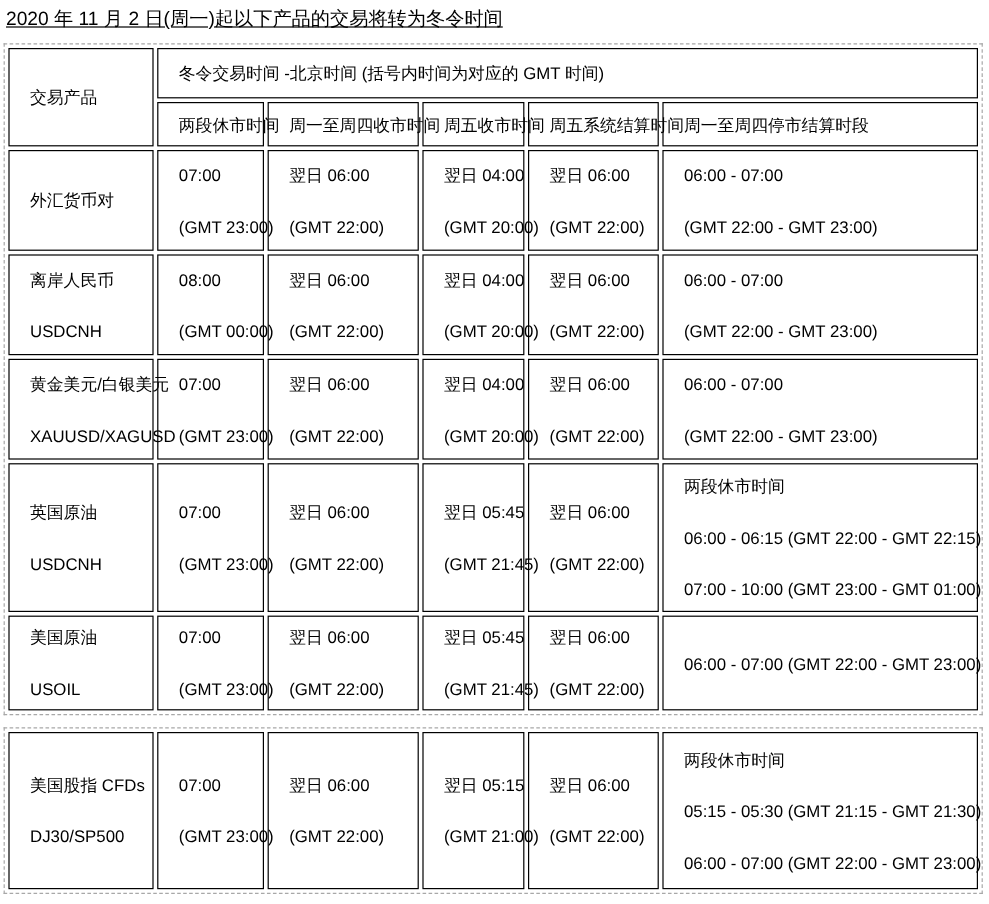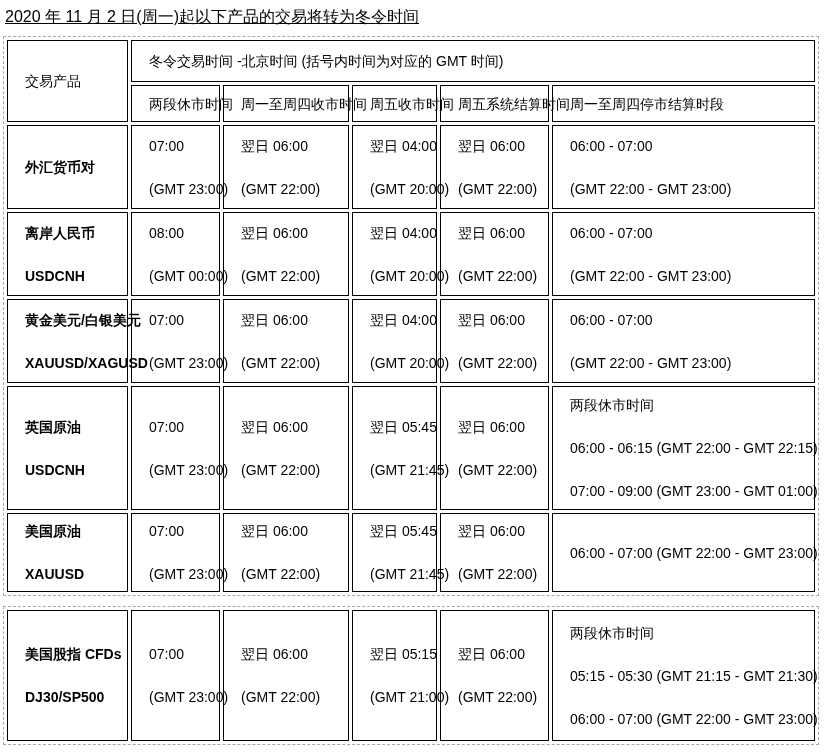--- a/index.html
+++ b/index.html
@@ -41,21 +41,21 @@
   col.c3 { width: 126px; }
   col.c4 { width: 85px; }
   col.c5 { width: 109px; }
   col.c6 { width: auto; }
   tr.head1 { height: 42px; }
   tr.head2 { height: 37px; }
   #rows1 tr:nth-child(-n+3) { height: 84px; }
   #rows1 tr:nth-child(4)    { height: 124px; }
   #rows1 tr:nth-child(5)    { height: 79px; border-radius: 27px; }
   #rows2 tr                 { height: 131px; }
-  td.product-cell { font-weight: bold; }
+  td.product-cell { font-weight: normal; }
   .line + .line { margin-top: 25px; }
   #table2 { margin-top: 10px; }
 </style>
 </head>
 <body>
 
 <div class="title">2020 年 11 月 2 日(周一)起以下产品的交易将转为冬令时间</div>
 
 <table class="hours" id="table1">
   <colgroup>
@@ -174,27 +174,27 @@
           <div class="line">翌日 05:45</div>
           <div class="line">(GMT 21:45)</div>
         </td>
         <td>
           <div class="line">翌日 06:00</div>
           <div class="line">(GMT 22:00)</div>
         </td>
         <td>
           <div class="line">两段休市时间</div>
           <div class="line">06:00 - 06:15 (GMT 22:00 - GMT 22:15)</div>
-          <div class="line">07:00 - 09:00 (GMT 23:00 - GMT 01:00)</div>
+          <div class="line">07:00 - 10:00 (GMT 23:00 - GMT 01:00)</div>
         </td>
       </tr>
       <tr>
         <td class="product-cell">
           <div class="line">美国原油</div>
-          <div class="line">XAUUSD</div>
+          <div class="line">USOIL</div>
         </td>
         <td>
           <div class="line">07:00</div>
           <div class="line">(GMT 23:00)</div>
         </td>
         <td>
           <div class="line">翌日 06:00</div>
           <div class="line">(GMT 22:00)</div>
         </td>
         <td>

